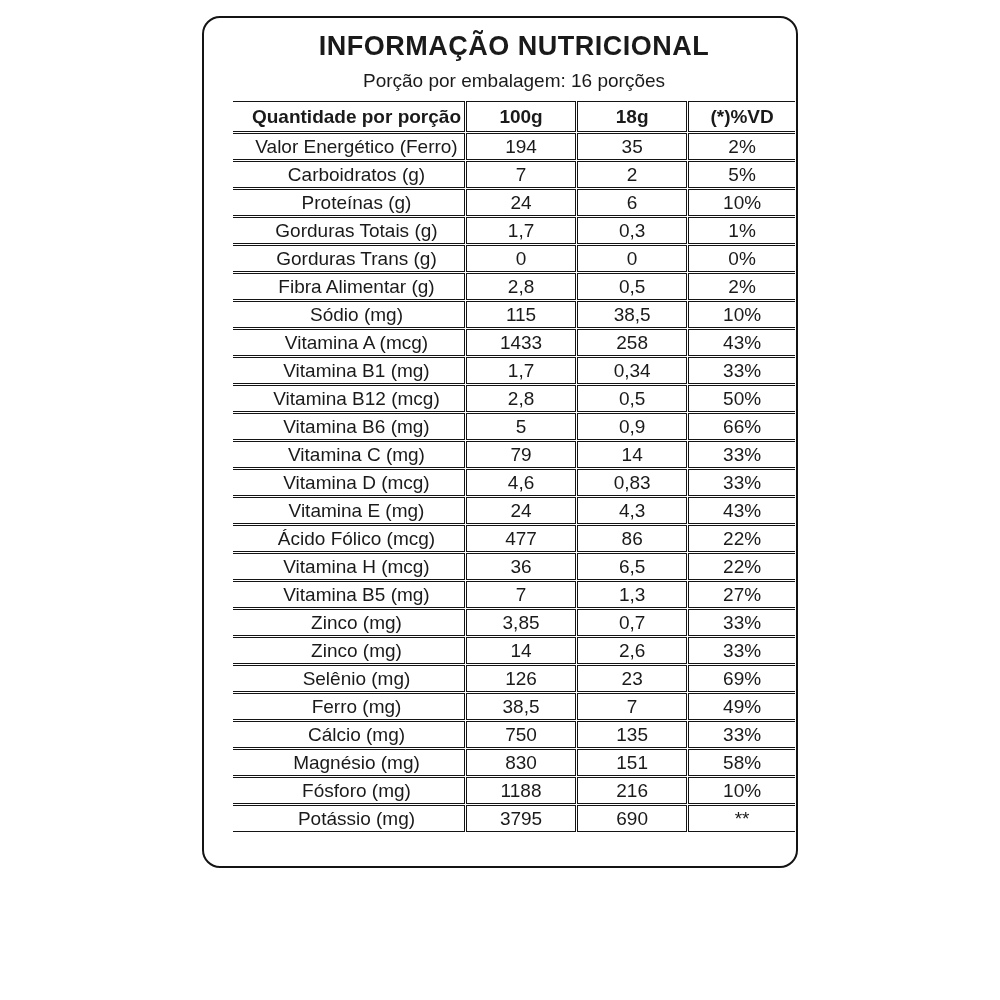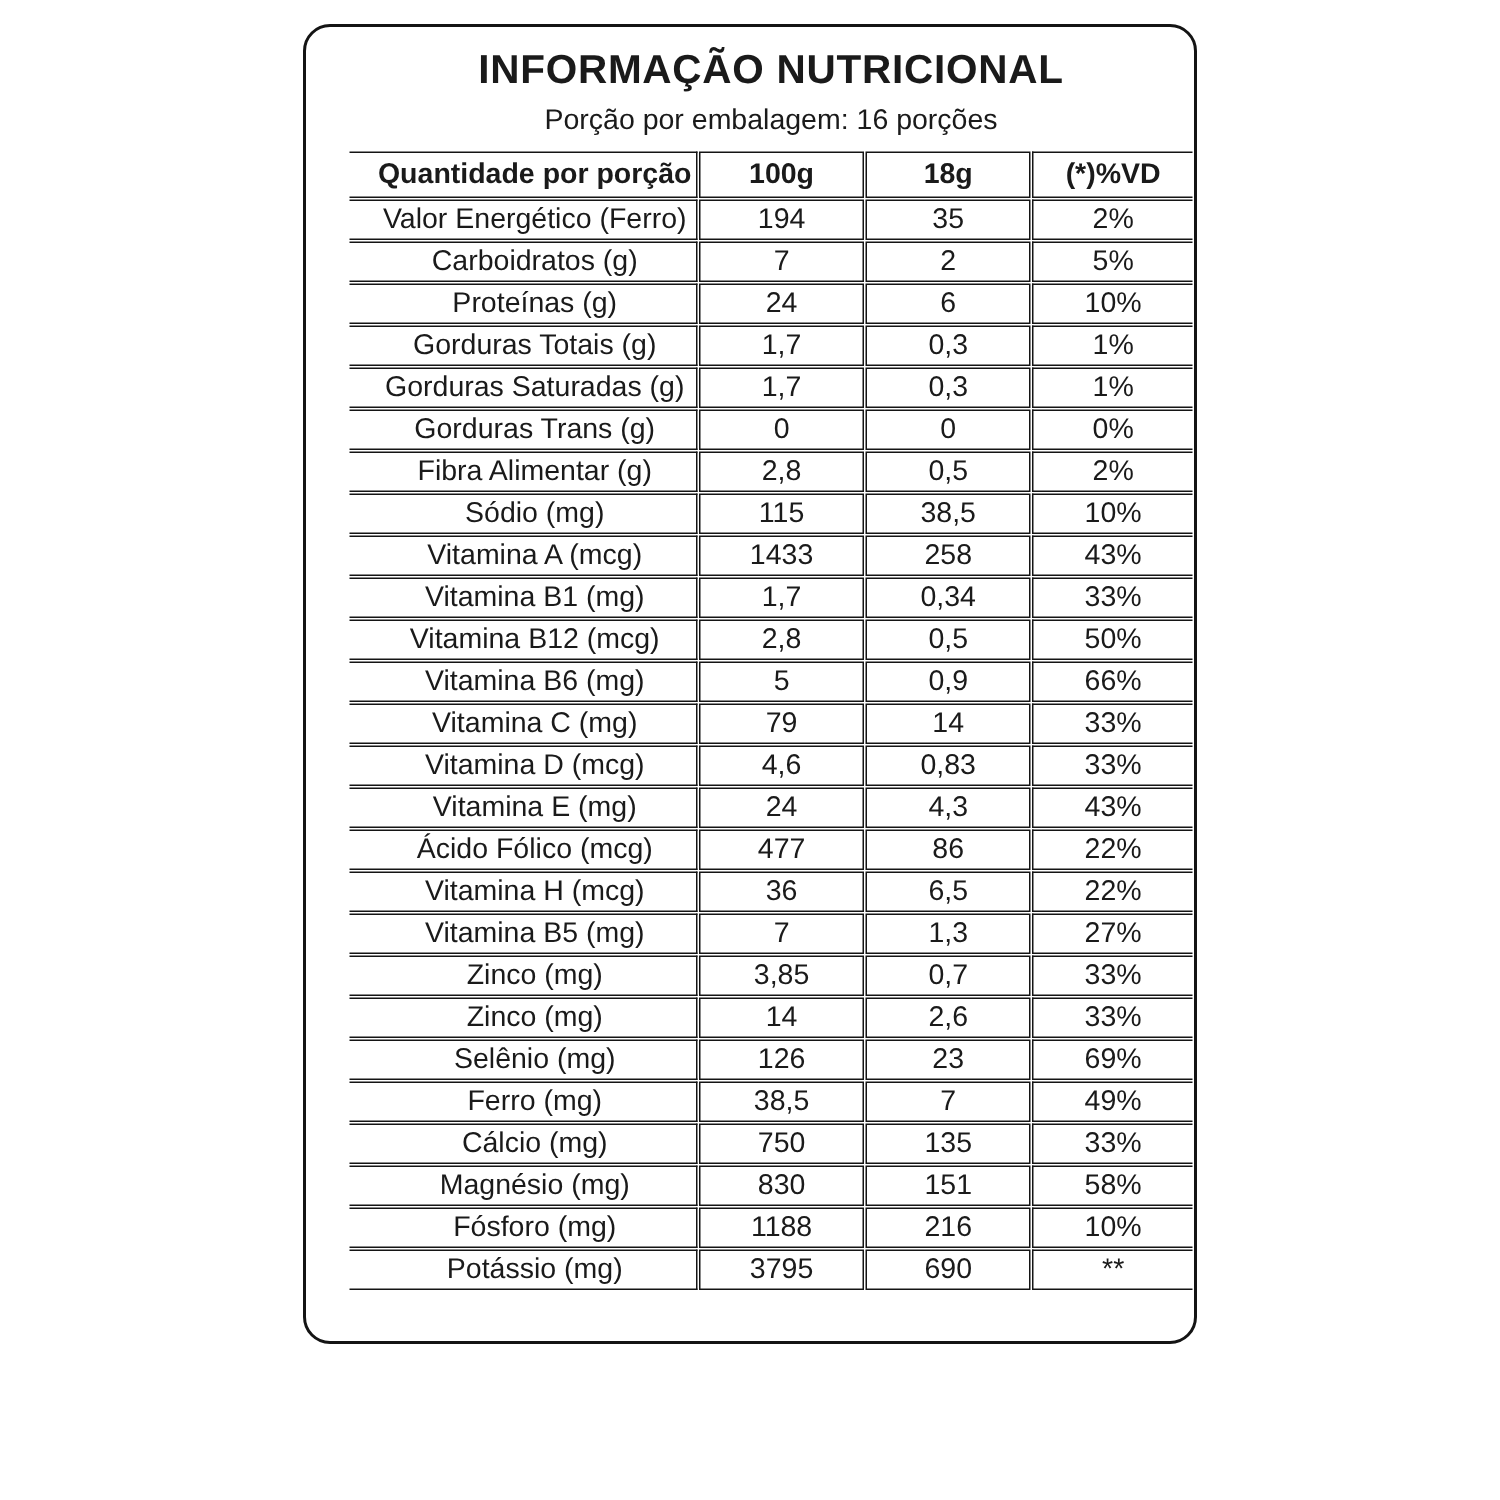--- a/index.html
+++ b/index.html
@@ -108,26 +108,20 @@
     <td class="cell-center">10%</td>
   </tr>
 
   <tr>
     <td class="cell-left">Gorduras Totais (g)</td>
     <td class="cell-center">1,7</td>
     <td class="cell-center">0,3</td>
     <td class="cell-center">1%</td>
   </tr>
 
-  <tr>
-    <td class="cell-left">Gorduras Saturadas (g)</td>
-    <td class="cell-center">1,7</td>
-    <td class="cell-center">0,3</td>
-    <td class="cell-center">1%</td>
-  </tr>
 
   <tr>
     <td class="cell-left">Gorduras Trans (g)</td>
     <td class="cell-center">0</td>
     <td class="cell-center">0</td>
     <td class="cell-center">0%</td>
   </tr>
 
   <tr>
     <td class="cell-left">Fibra Alimentar (g)</td>

